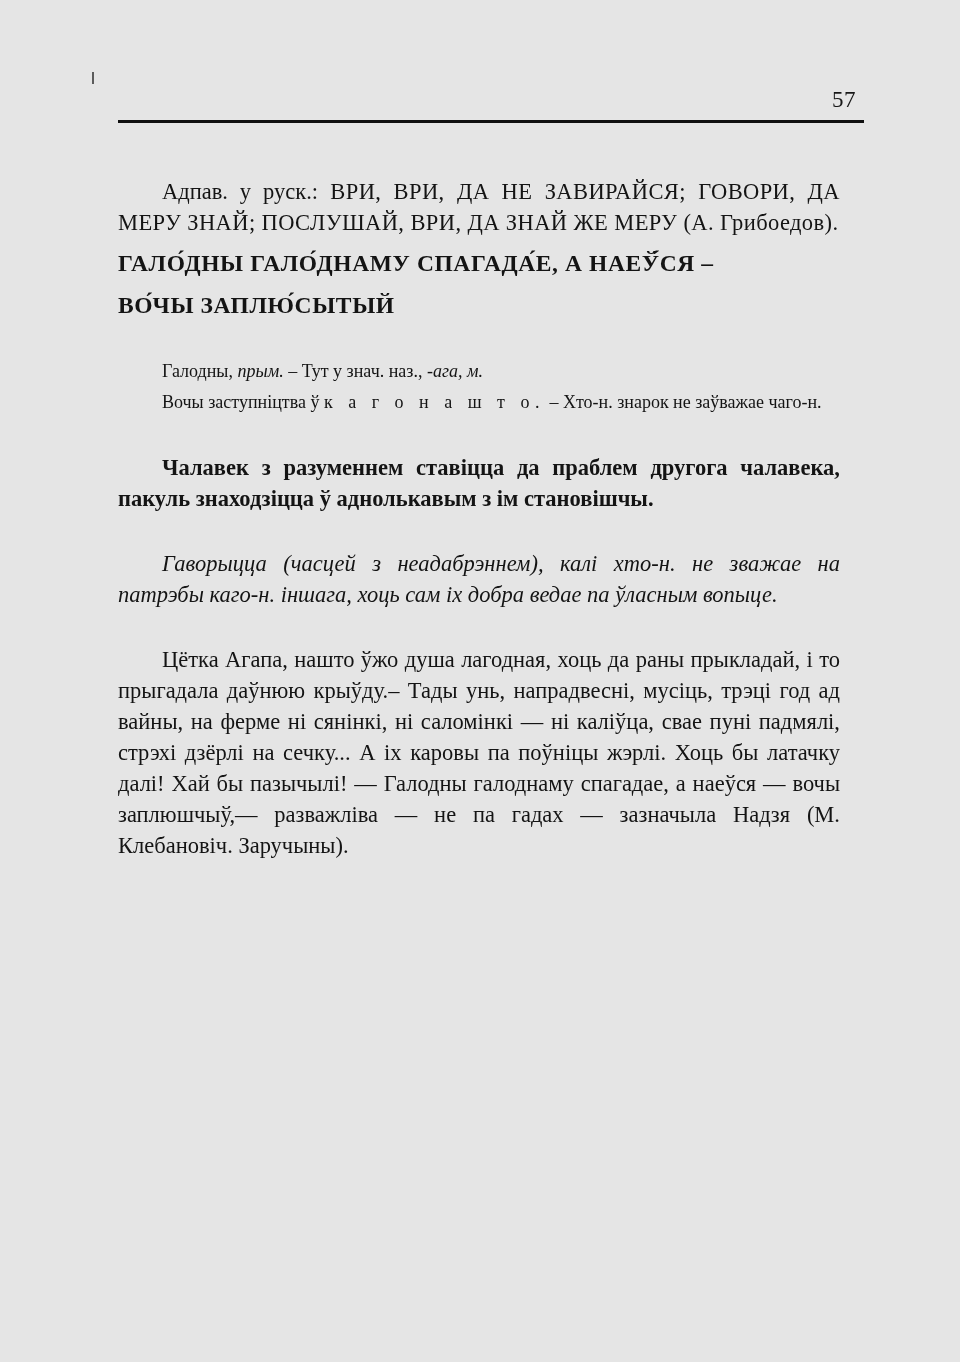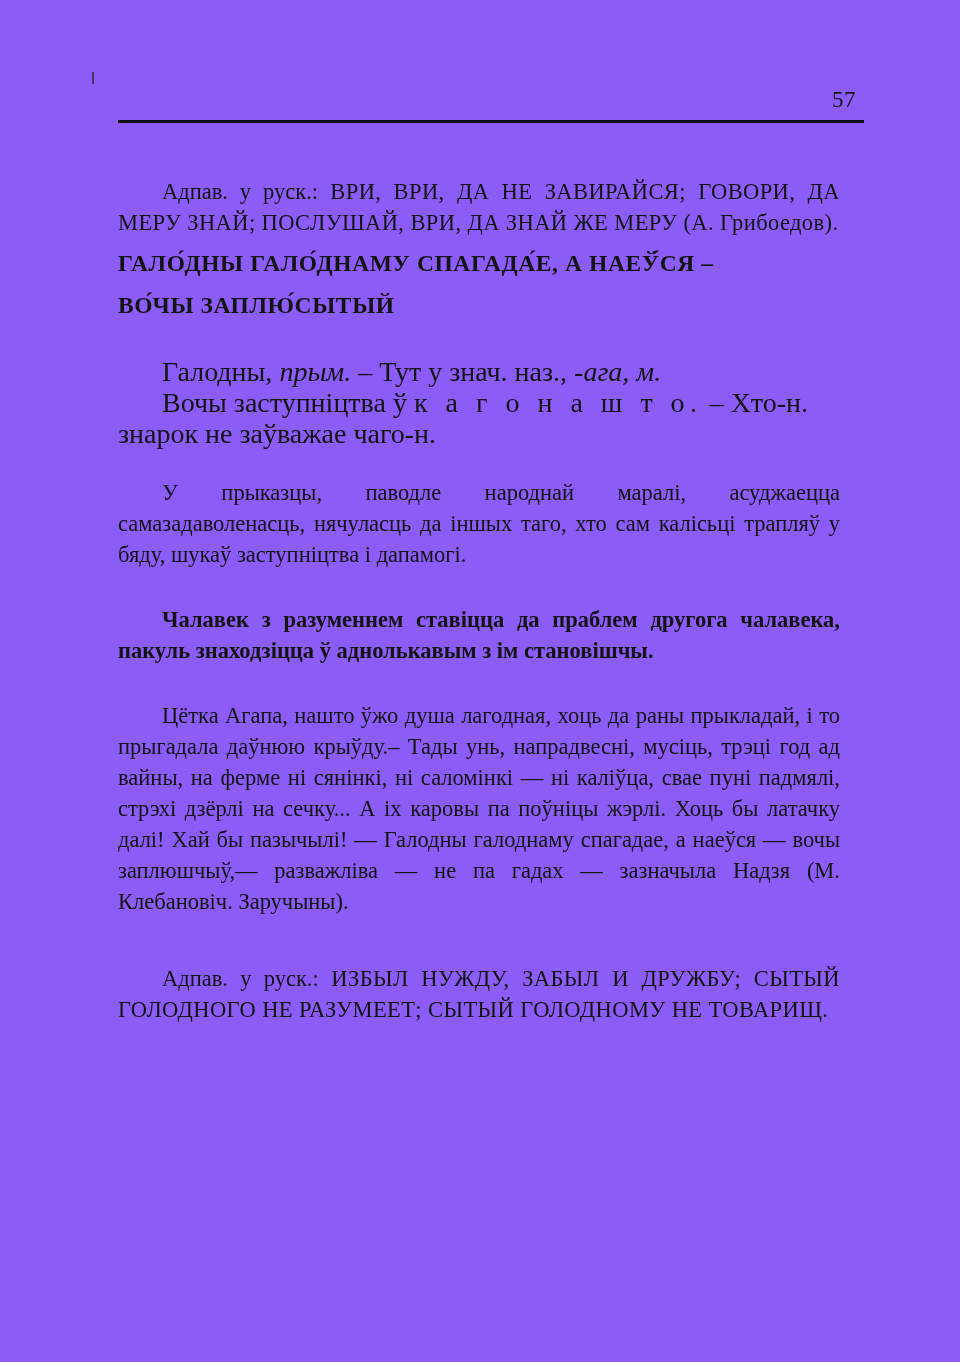--- a/index.html
+++ b/index.html
@@ -4,21 +4,21 @@
 <style>
   html, body {
     margin: 0;
     padding: 0;
     background: #ffffff;
   }
   .page {
     position: relative;
     width: 960px;
     height: 1362px;
-    background: #8b5cf6;
+    background: #e5e5e5;
     overflow: hidden;
     font-family: "Liberation Serif", "DejaVu Serif", serif;
     color: #141414;
     box-sizing: border-box;
   }
   
   .header {
     position: absolute;
     left: 118px;
     right: 96px;
@@ -93,21 +93,21 @@
   }
   .italic-para {
     font-style: italic;
     font-size: 22.5px;
     line-height: 31px;
     text-align: justify;
   }
   .it { font-style: italic; }
   .spaced { letter-spacing: 5.5px; }
   .nowrap { white-space: nowrap; }
-  .defline { font-size: 28px; line-height: 31px; text-align: left; }
+  .defline { font-size: 18px; line-height: 31px; text-align: left; }
 </style>
 </head>
 <body>
 
 <div class="page">
 
   <div class="header">
     <div class="folio">57</div>
     <div class="rule">
       <span class="tick"></span>
@@ -131,26 +131,22 @@
       <span>– Тут у знач. наз.,</span>
       <span class="it">-ага, м.</span>
     </p>
 
     <p class="defline indent">
       <span>Вочы заступніцтва ў</span>
       <span class="spaced nowrap">к а г о   н а   ш т о.</span>
       <span>– Хто-н. знарок не заўважае чаго-н.</span>
     </p>
 
-    <p class="para gap-md indent">У прыказцы, паводле народнай маралі, асуджаецца самазадаволенасць, нячуласць да іншых таго, хто сам калісьці трапляў у бяду, шукаў заступніцтва і дапамогі.</p>
 
     <p class="bold-para gap-lg indent">Чалавек з разуменнем ставіцца да праблем другога чалавека, пакуль знаходзіцца ў аднолькавым з ім становішчы.</p>
 
+    <p class="italic-para gap-lg indent">Гаворыцца (часцей з неадабрэннем), калі хто-н. не зважае на патрэбы каго-н. іншага, хоць сам іх добра ведае па ўласным вопыце.</p>
 
     <p class="para gap-lg indent">Цётка Агапа, нашто ўжо душа лагодная, хоць да раны прыкладай, і то прыгадала даўнюю крыўду.– Тады унь, напрадвесні, мусіць, трэці год ад вайны, на ферме ні сянінкі, ні саломінкі — ні каліўца, свае пуні падмялі, стрэхі дзёрлі на сечку... А іх каровы па поўніцы жэрлі. Хоць бы латачку далі! Хай бы пазычылі! — Галодны галоднаму спагадае, а наеўся — вочы заплюшчыў,— разважліва — не па гадах — зазначыла Надзя (М. Клебановіч. Заручыны).</p>
 
-    <p class="caps gap-xl indent">
-      <span class="lead">Адпав. у руск.:</span>
-      <span>ИЗБЫЛ НУЖДУ, ЗАБЫЛ И ДРУЖБУ; СЫТЫЙ ГОЛОДНОГО НЕ РАЗУМЕЕТ; СЫТЫЙ ГОЛОДНОМУ НЕ ТОВАРИЩ.</span>
-    </p>
 
   </div>
 </div>
 
 </body></html>

